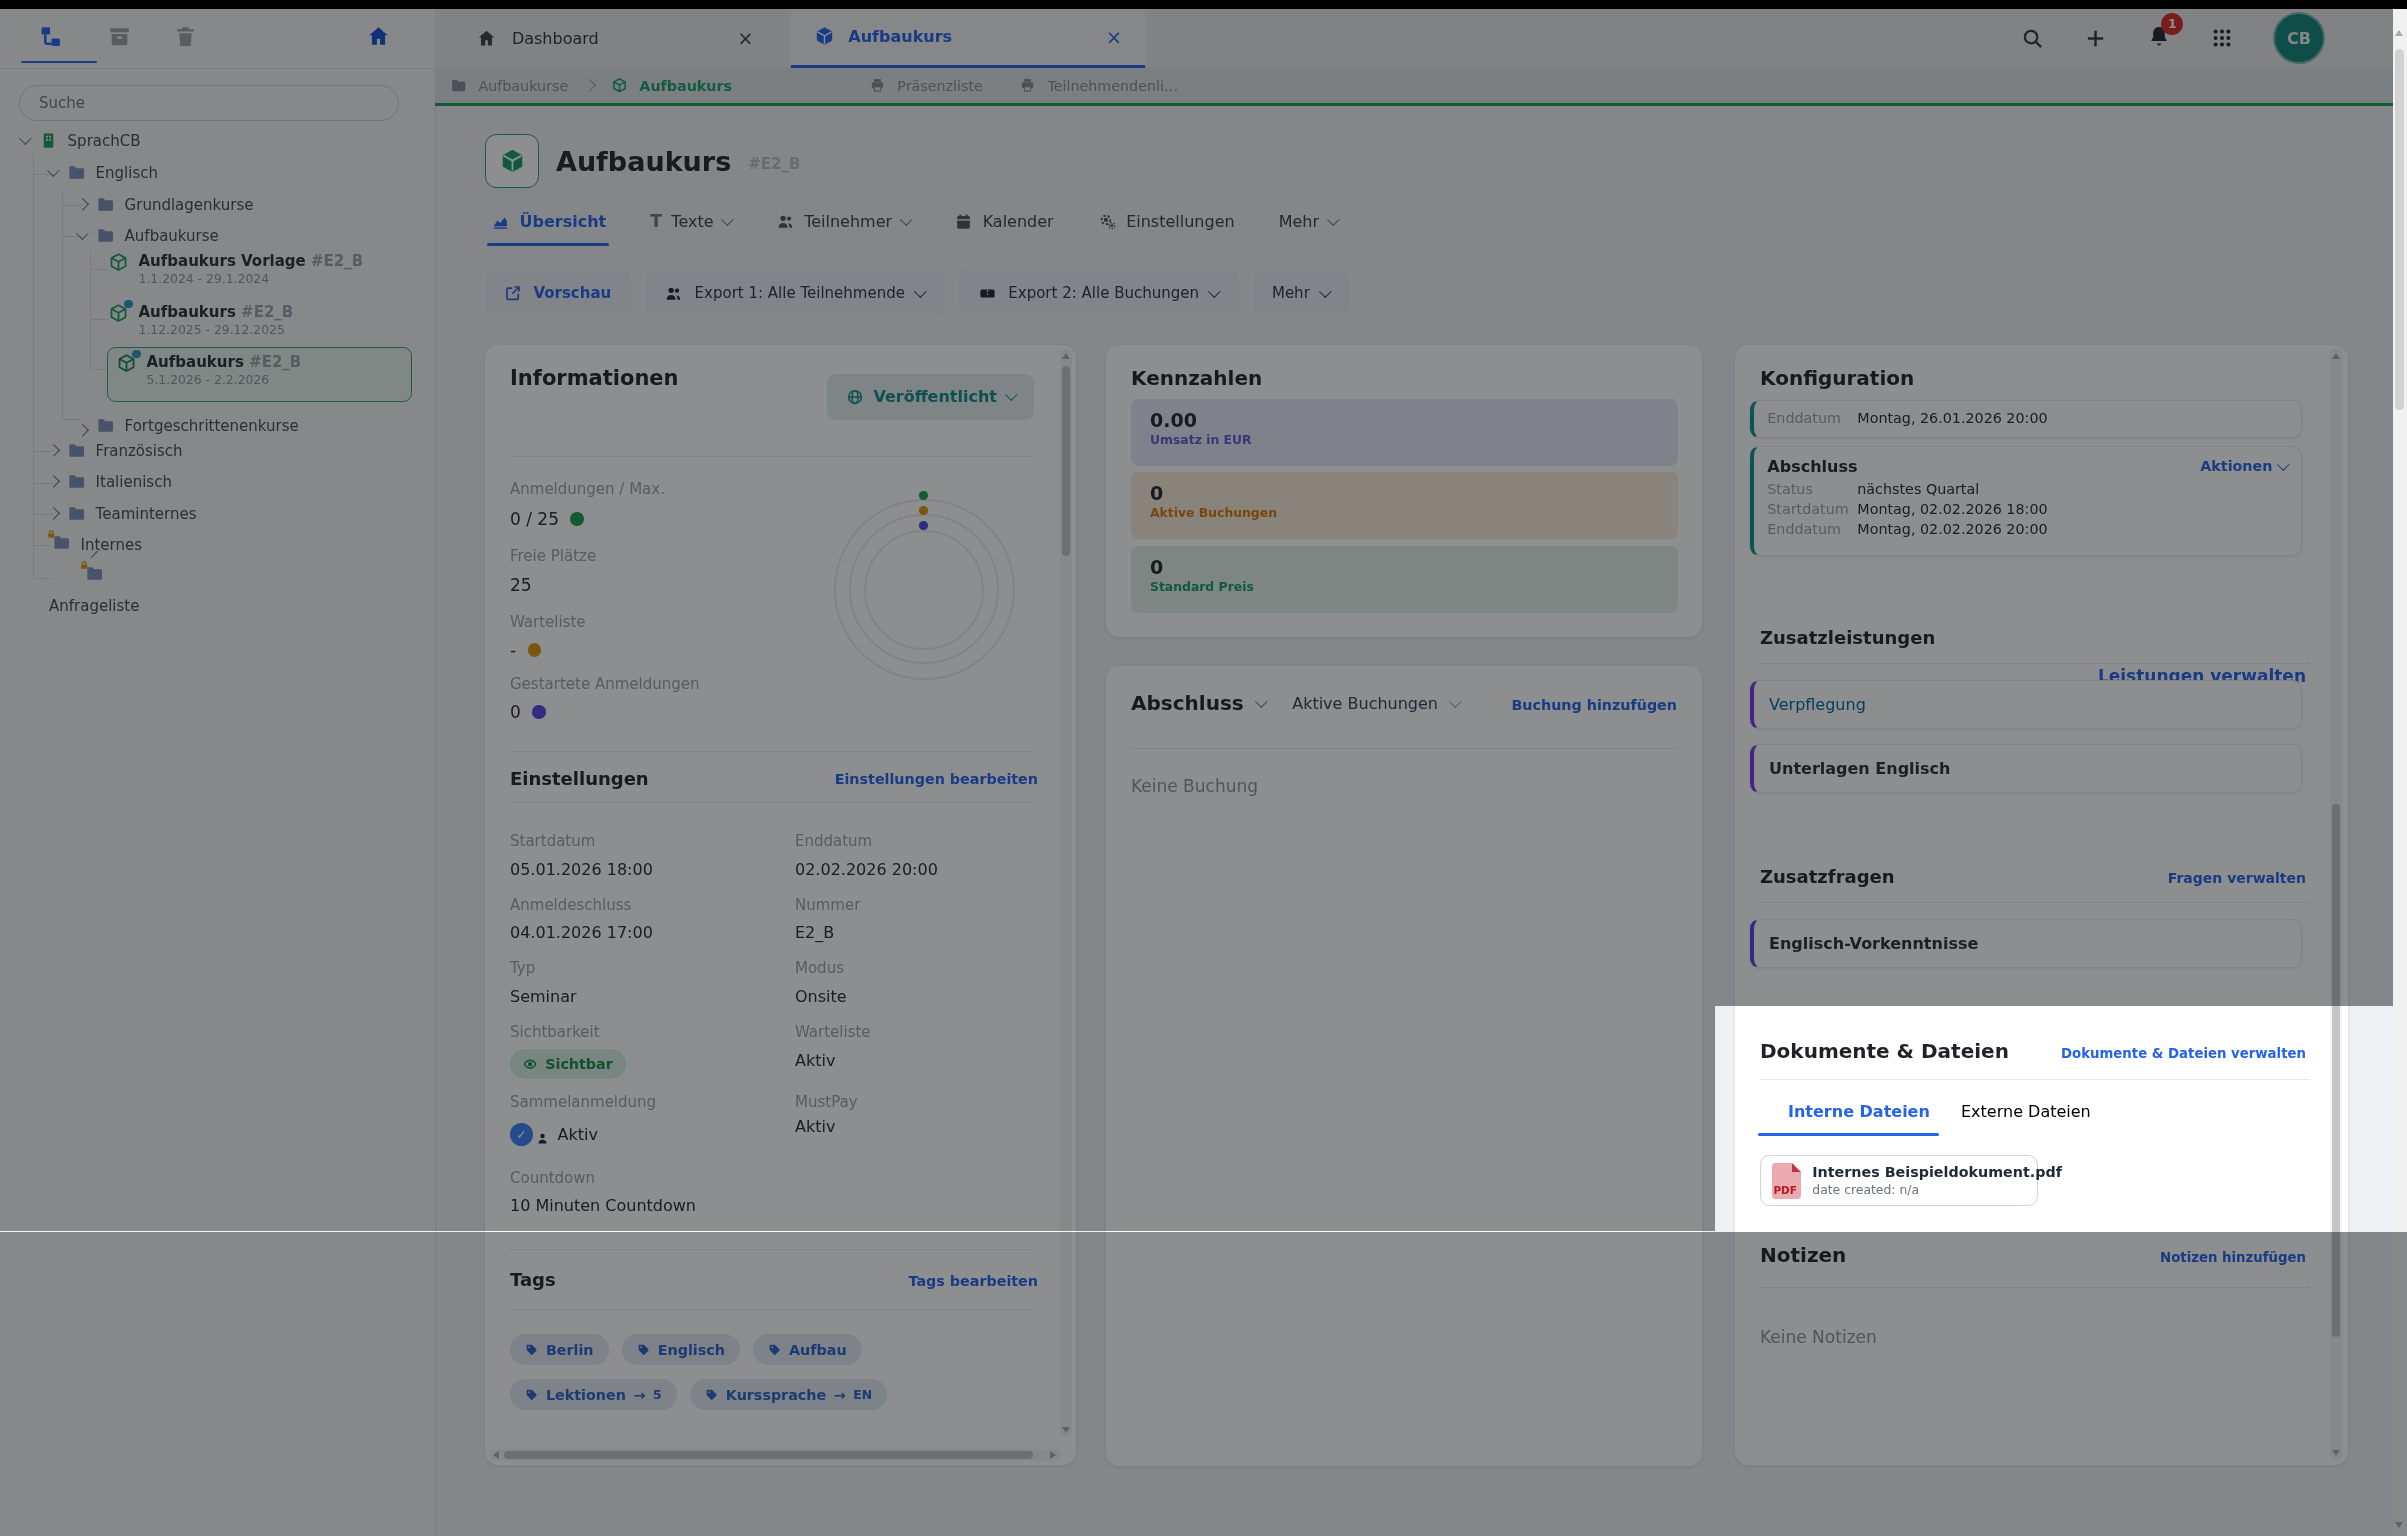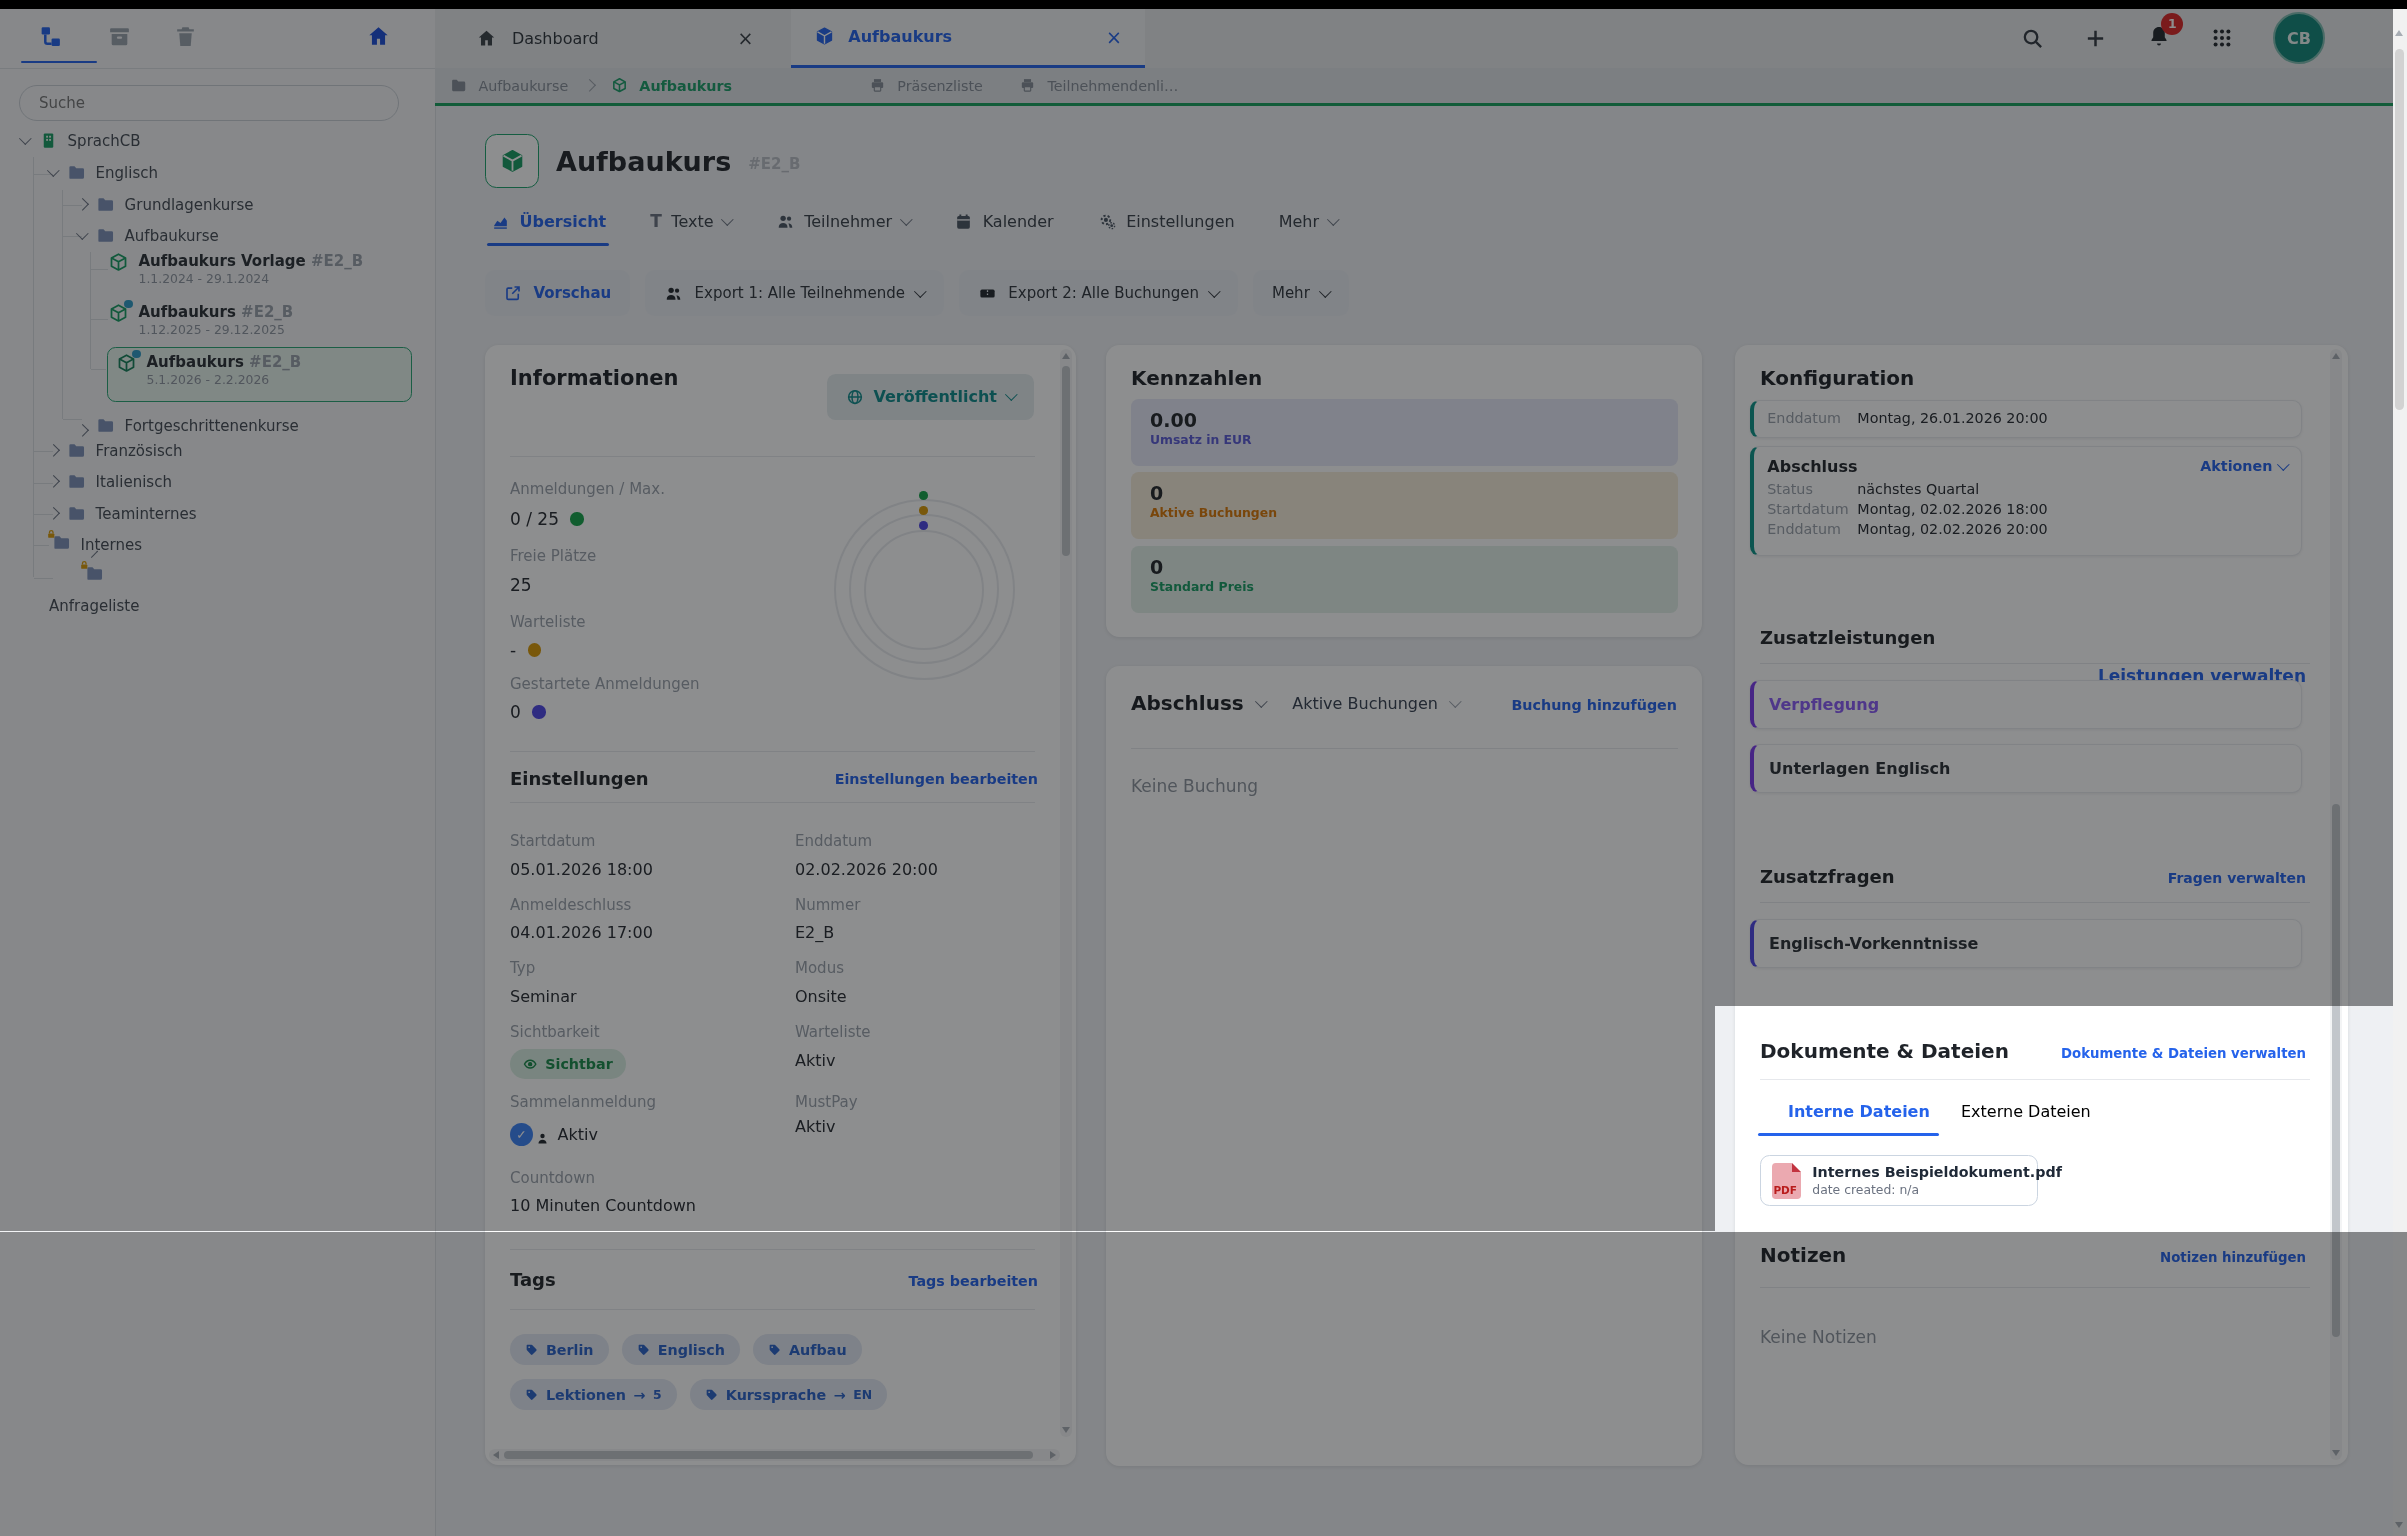--- a/index.html
+++ b/index.html
@@ -617,21 +617,21 @@
       <div class="rowkv" style="margin-top:3.8px;">
           <span class="k">Enddatum</span>
           <span class="v">Montag, 02.02.2026 20:00</span>
         </div>
     </div>
 
     <div class="stitle abs" style="left:25px;top:282px;">Zusatzleistungen</div>
     <div class="link abs" style="right:42px;top:285px;font-size:17px;margin-top:36px;">Leistungen verwalten</div>
     <div class="divider" style="left:25px;top:318px;width:550px;"></div>
     <div class="cfgitem" style="top:335px;height:49px;padding:0 15px;display:flex;align-items:center;border-left-color:#7c3aed;">
-      <span style="font-size:16px;font-weight:700;color:#8b5cf6;">Verpflegung</span>
+      <span style="font-size:16px;font-weight:400;color:#0369a1;">Verpflegung</span>
     </div>
     <div class="cfgitem" style="top:399px;height:49px;padding:0 15px;display:flex;align-items:center;border-left-color:#7c3aed;">
       <span style="font-size:16px;font-weight:600;color:#2b3036;">Unterlagen Englisch</span>
     </div>
 
     <div class="stitle abs" style="left:25px;top:521px;">Zusatzfragen</div>
     <div class="link abs" style="right:42px;top:525px;font-size:14px;">Fragen verwalten</div>
     <div class="divider" style="left:25px;top:557px;width:550px;"></div>
     <div class="cfgitem" style="top:574px;height:49px;padding:0 15px;display:flex;align-items:center;border-left-color:#4f46e5;">
       <span style="font-size:16px;font-weight:600;color:#2b3036;">Englisch-Vorkenntnisse</span>

